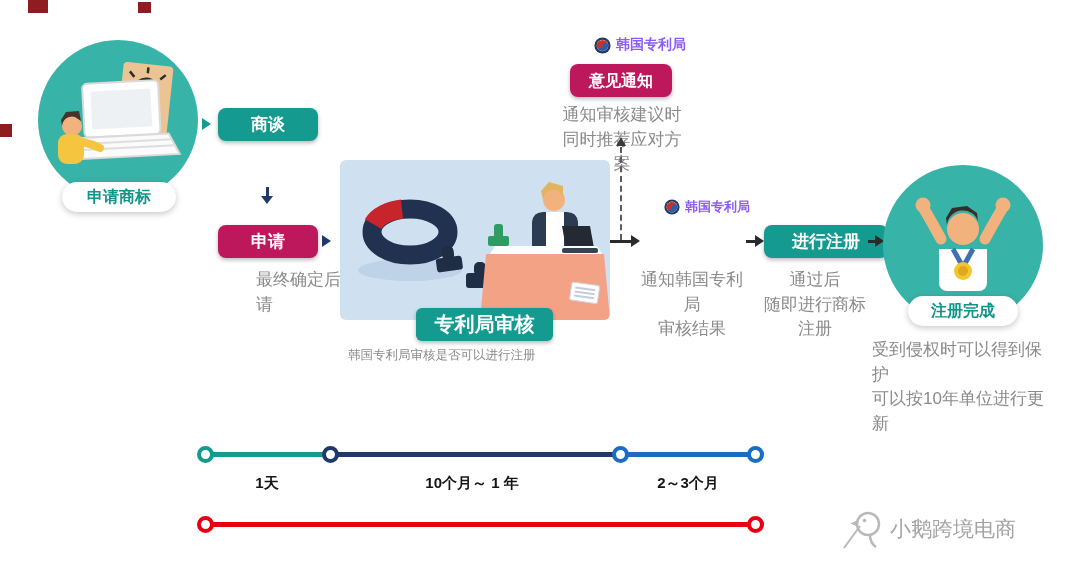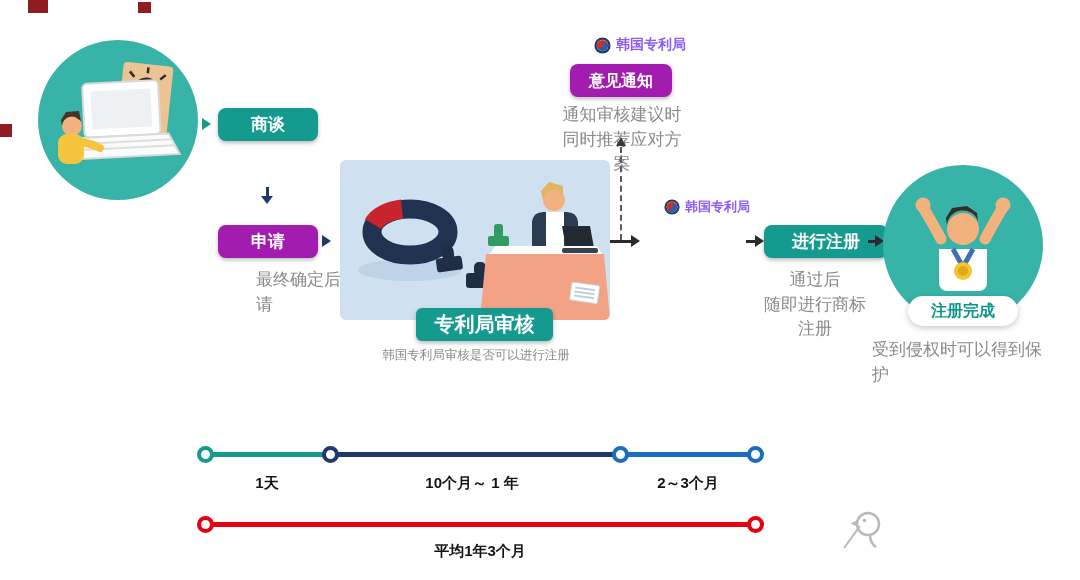--- a/index.html
+++ b/index.html
@@ -16,32 +16,32 @@
   .end-circle { left:883px; top:165px; }
 
   .white-badge { position:absolute; background:#ffffff; color:#109689; font-weight:bold; font-size:16px;
     text-align:center; border-radius:16px; box-shadow:0 2px 6px rgba(0,0,0,.22); height:30px; line-height:30px; }
   .start-badge { left:62px; top:182px; width:114px; }
   .end-badge { left:908px; top:296px; width:110px; }
 
   .btn { position:absolute; color:#ffffff; font-weight:bold; text-align:center; border-radius:8px;
     box-shadow:0 2px 4px rgba(0,0,0,.28); font-size:17px; height:33px; line-height:33px; }
   .teal-btn { background:#149a8e; }
-  .navy-btn { background:#a21caf; }
+  .navy-btn { background:#be185d; }
   .consult-btn { left:218px; top:108px; width:100px; }
   .apply-btn { left:218px; top:225px; width:100px; }
   .opinion-btn { left:570px; top:64px; width:102px; font-size:16px; }
   .notice-btn { left:640px; top:225px; width:104px; }
   .register-btn { left:764px; top:225px; width:124px; font-size:17px; }
   .review-badge { left:416px; top:308px; width:137px; font-size:20px; border-radius:6px; }
 
   .note { position:absolute; color:#8a8a8a; font-size:17px; line-height:1.45; }
   .consult-note { left:216px; top:150px; width:136px; }
   .apply-note { left:216px; top:268px; width:120px;margin-left:40px; }
-  .review-note { left:348px; top:346px; width:256px; text-align:center; font-size:12.5px; }
+  .review-note { left:348px; top:346px; width:256px; text-align:left; font-size:12.5px; }
   .opinion-note { left:558px; top:103px; width:128px; text-align:center; }
   .notice-note { left:634px; top:268px; width:116px; text-align:center; }
   .register-note { left:756px; top:268px; width:118px; text-align:center; }
   .end-note { left:872px; top:338px; width:182px; }
 
   .org { position:absolute; display:flex; align-items:center; gap:5px; font-weight:bold; color:#8b5cf6; }
   .opinion-org { left:594px; top:36px; font-size:14px; }
   .notice-org { left:664px; top:198px; font-size:13px; }
 
   .panel { position:absolute; left:340px; top:160px; width:270px; height:160px; background:#cfe1f1; border-radius:6px; overflow:hidden; }
@@ -120,20 +120,21 @@
         <line x1="42" y1="108" x2="136" y2="108" stroke="#dedede" stroke-width="2"></line>
       </g>
       <g>
         <path d="M44 102 q10 2 18 6" stroke="#f6c53f" stroke-width="8" fill="none" stroke-linecap="round"></path>
         <circle cx="34" cy="86" r="10" fill="#f2b27e"></circle>
         <path d="M24 86 a10 10 0 0 1 13 -9 l6 4 -2 -10 -13 1 -5 8 z" fill="#46332b"></path>
         <rect x="20" y="94" width="26" height="30" rx="9" fill="#f6c53f"></rect>
       </g>
     </svg>
   </div>
+  <div class="white-badge start-badge">申请商标</div>
 
   <div class="tri tri-right tri-teal a-consult"></div>
 
   <div class="btn teal-btn consult-btn">商谈</div>
   <div class="down-stem"></div>
   <div class="down-tri"></div>
 
   <div class="btn navy-btn apply-btn">申请</div>
   <div class="note apply-note">最终确定后，申请</div>
   <div class="tri tri-right tri-navy a-apply"></div>
@@ -210,20 +211,24 @@
         <circle cx="10" cy="10" r="9.5" fill="#233a5e"></circle>
         <circle cx="10" cy="10" r="6.8" fill="#ffffff"></circle>
         <path d="M3.4 10 a6.6 6.6 0 0 1 13.2 0 z" fill="#cd2f27"></path>
         <path d="M16.6 10 a6.6 6.6 0 0 1 -13.2 0 z" fill="#2b5ea8"></path>
         <circle cx="6.7" cy="10" r="3.3" fill="#cd2f27"></circle>
         <circle cx="13.3" cy="10" r="3.3" fill="#2b5ea8"></circle>
       </svg>
     </span>
     <span>韩国专利局</span>
   </div>
+  <div class="note notice-note">
+    <div>通知韩国专利局</div>
+    <div>审核结果</div>
+  </div>
 
   <div class="hline l-register"></div>
   <div class="tri tri-right a-register"></div>
   <div class="btn teal-btn register-btn">进行注册</div>
   <div class="note register-note">
     <div>通过后</div>
     <div>随即进行商标注册</div>
   </div>
 
   <div class="hline l-end"></div>
@@ -238,43 +243,44 @@
       <path d="M64 60 a16 16 0 0 1 31 -4 l-1 -8 -10 -7 -15 2 -6 10 z" fill="#3a2d26"></path>
       <path d="M56 84 h48 v34 a8 8 0 0 1 -8 8 h-32 a8 8 0 0 1 -8 -8 z" fill="#ffffff"></path>
       <path d="M70 84 l10 18 10 -18" stroke="#3f6fb4" stroke-width="5" fill="none"></path>
       <circle cx="80" cy="106" r="9" fill="#f3c62e"></circle>
       <circle cx="80" cy="106" r="5" fill="#dda81c"></circle>
     </svg>
   </div>
   <div class="white-badge end-badge">注册完成</div>
   <div class="note end-note">
     <div>受到侵权时可以得到保护</div>
+    <div>可以按10年单位进行更新</div>
   </div>
 
   <div class="tl-seg seg-teal"></div>
   <div class="tl-seg seg-navy"></div>
   <div class="tl-seg seg-blue"></div>
   <div class="tl-dot dot-teal"></div>
   <div class="tl-dot dot-navy"></div>
   <div class="tl-dot dot-blue1"></div>
   <div class="tl-dot dot-blue2"></div>
   <div class="tl-label lbl-1">1天</div>
   <div class="tl-label lbl-2">10个月～ 1 年</div>
   <div class="tl-label lbl-3">2～3个月</div>
 
   <div class="tl-seg seg-red"></div>
   <div class="tl-dot dot-red1"></div>
   <div class="tl-dot dot-red2"></div>
-  <div class="tl-label lbl-avg">平均1年3个月</div>
 
   <div class="watermark">
     <span class="icon-wrap">
       <svg width="46" height="46" viewBox="0 0 46 46">
         <line x1="4" y1="42" x2="20" y2="20" stroke="#b9b9b9" stroke-width="2"></line>
         <circle cx="28" cy="18" r="11" fill="none" stroke="#b9b9b9" stroke-width="2.5"></circle>
         <circle cx="24.5" cy="14.5" r="1.8" fill="#b9b9b9"></circle>
         <path d="M17.5 14 l-7 3.5 7 3 z" fill="#b9b9b9"></path>
         <path d="M30 29 q0 8 6 12" stroke="#b9b9b9" stroke-width="2.5" fill="none"></path>
       </svg>
     </span>
+    <span>小鹅跨境电商</span>
   </div>
 
 </div>
 
 </body></html>

